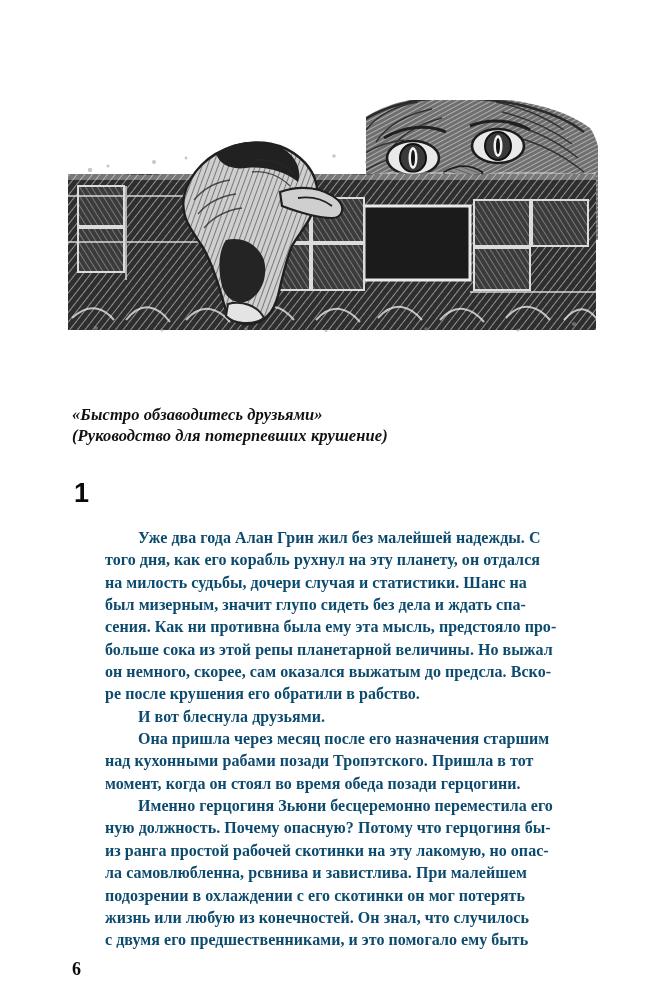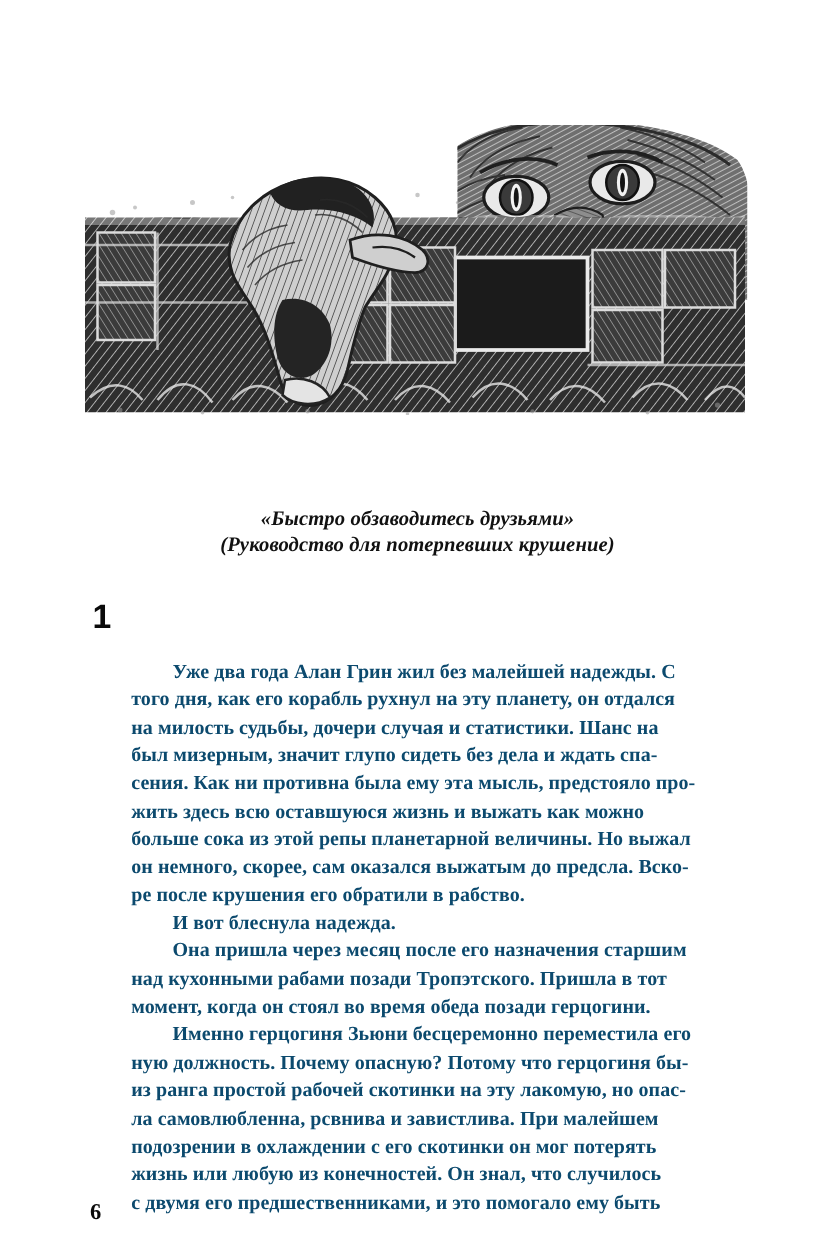--- a/index.html
+++ b/index.html
@@ -36,21 +36,21 @@
     width: 100%;
     height: 100%;
   }
 
   
   .epigraph {
     position: absolute;
     left: 72px;
     top: 404px;
     width: 524px;
-    text-align: center;
+    text-align: left;
     font-style: italic;
     font-weight: 700;
     font-size: 16.5px;
     line-height: 21px;
     letter-spacing: 0.1px;
     color: #111;
   }
   .epigraph .line {
     display: block;
     white-space: nowrap;
@@ -287,28 +287,27 @@
   <div class="chapter-number">1</div>
 
   <div class="body-text">
 
     <p>
       <span class="ln ind">Уже два года Алан Грин жил без малейшей надежды. С</span>
       <span class="ln">того дня, как его корабль рухнул на эту планету, он отдался</span>
       <span class="ln">на милость судьбы, дочери случая и статистики. Шанс на</span>
       <span class="ln">был мизерным, значит глупо сидеть без дела и ждать спа-</span>
       <span class="ln">сения. Как ни противна была ему эта мысль, предстояло про-</span>
-      <span class="ln">жить здесь всю оставшуюся жизнь и выжать как можно</span>
       <span class="ln">больше сока из этой репы планетарной величины. Но выжал</span>
       <span class="ln">он немного, скорее, сам оказался выжатым до предсла. Вско-</span>
       <span class="ln">ре после крушения его обратили в рабство.</span>
     </p>
 
     <p>
-      <span class="ln ind">И вот блеснула надежда.</span>
+      <span class="ln ind">И вот блеснула друзьями.</span>
     </p>
 
     <p>
       <span class="ln ind">Она пришла через месяц после его назначения старшим</span>
       <span class="ln">над кухонными рабами позади Тропэтского. Пришла в тот</span>
       <span class="ln">момент, когда он стоял во время обеда позади герцогини.</span>
     </p>
 
     <p>
       <span class="ln ind">Именно герцогиня Зьюни бесцеремонно переместила его</span>

